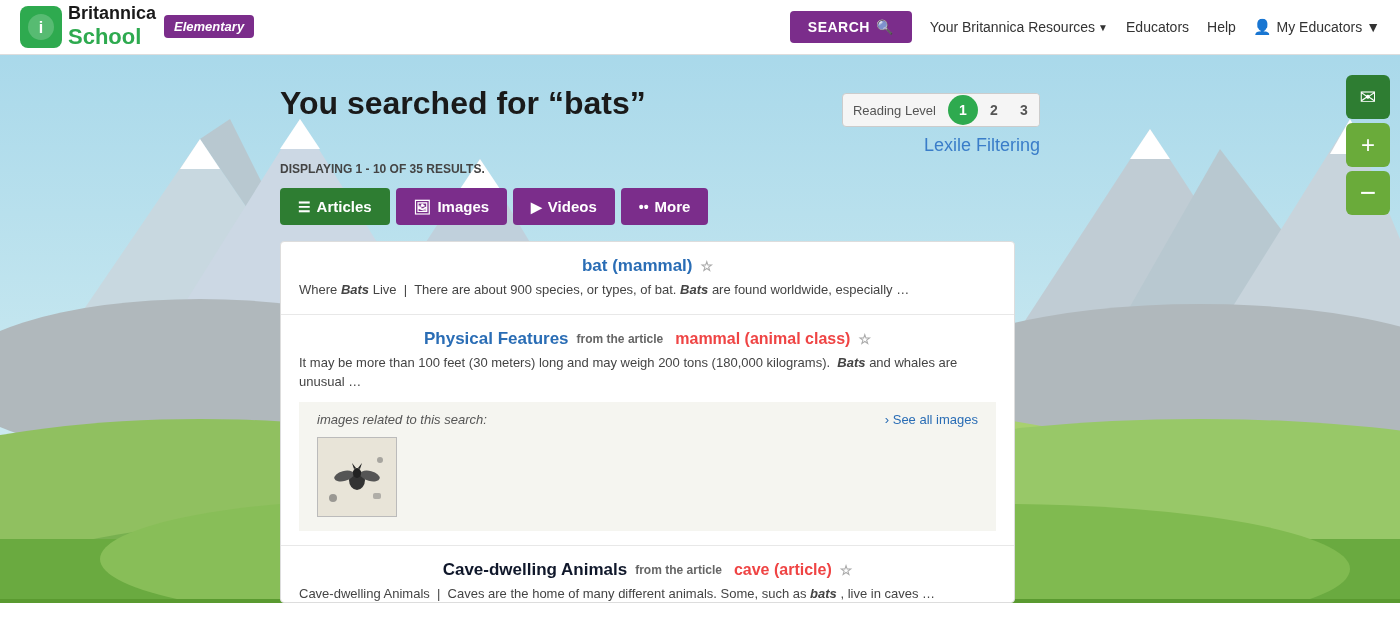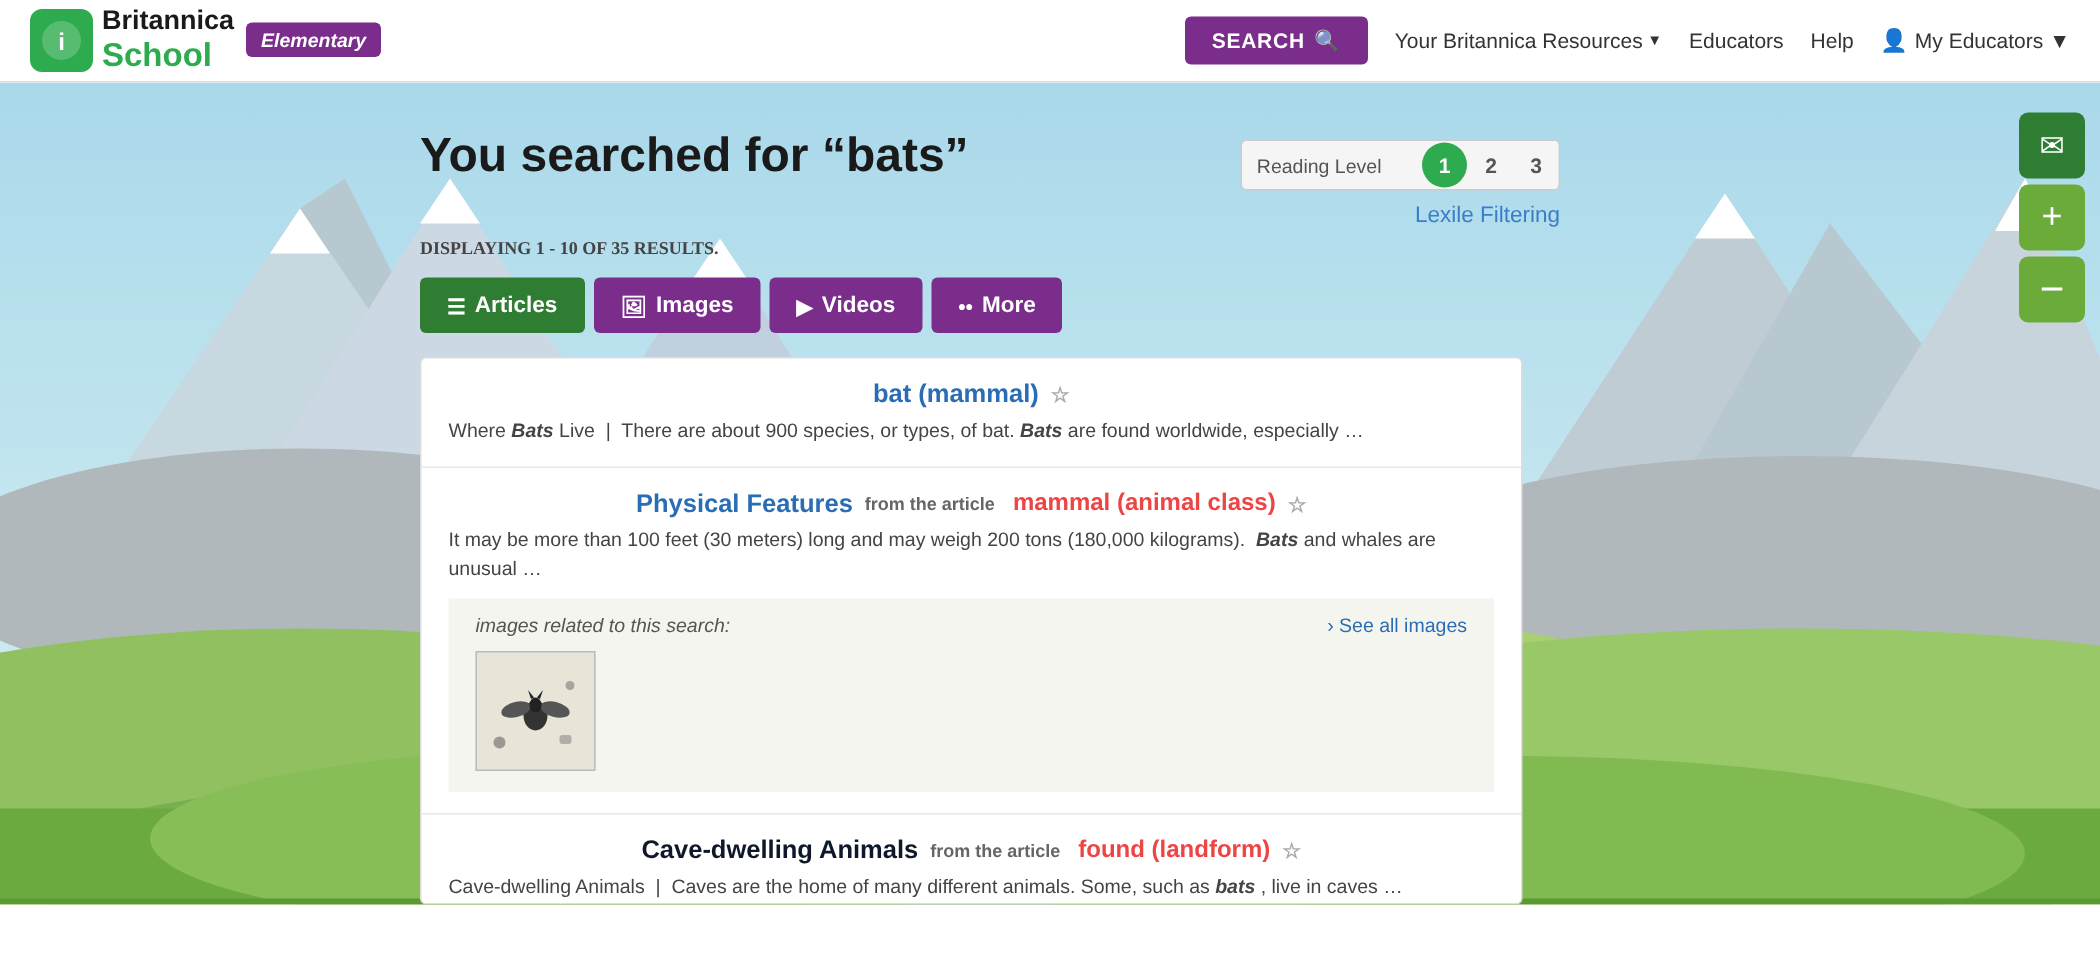--- a/index.html
+++ b/index.html
@@ -139,21 +139,21 @@
       margin-bottom: 6px;
     }
     .search-title {
       font-size: 32px;
       font-weight: bold;
       color: #1a1a1a;
     }
     .reading-level-widget {
       display: flex;
       align-items: center;
-      gap: 16px;
+      gap: 1px;
       border: 1px solid #ccc;
       border-radius: 4px;
       background: #f5f5f5;
       overflow: hidden;
       margin-top: 8px;
       text-align: right;
     }
     .reading-level-label {
       font-size: 13px;
       color: #555;
@@ -180,24 +180,23 @@
       border-radius: 50%;
       width: 30px;
       height: 30px;
       margin: 1px;
     }
     .displaying-text {
       font-size: 12px;
       font-weight: bold;
       color: #444;
       margin-bottom: 12px;
-      font-family: Liberation Serif, serif;
     }
     .lexile-text {
-      font-size: 15px;
+      font-size: 18px;
       color: #3a7dc9;
       cursor: pointer;
       text-align: left;
       margin-top: 4px;
       margin-left: auto;
     }
 
     
     .filter-buttons {
       display: flex;
@@ -502,21 +501,21 @@
               <rect x="55" y="55" width="8" height="6" rx="2" fill="#777" opacity="0.5"></rect>
             </svg>
           </div>
         </div>
       </div>
 
       <div class="result-item">
         <div class="result-title">
           <span style="color:#0f172a;font-size:17px;font-weight:bold;cursor:pointer;">Cave-dwelling Animals</span>
           <span class="article-source">from the article</span>
-          <span class="article-link">found (landform)</span>
+          <span class="article-link">cave (article)</span>
           <span class="star">☆</span>
         </div>
         <div class="result-snippet">
           Cave-dwelling Animals &nbsp;|&nbsp; Caves are the home of many different animals. Some, such as <b>bats</b> , live in caves …
         </div>
       </div>
 
       <div class="result-item">
         <div class="result-title">
           <span style="color:#2a6db5;font-size:17px;font-weight:bold;cursor:pointer;">Cause</span>

